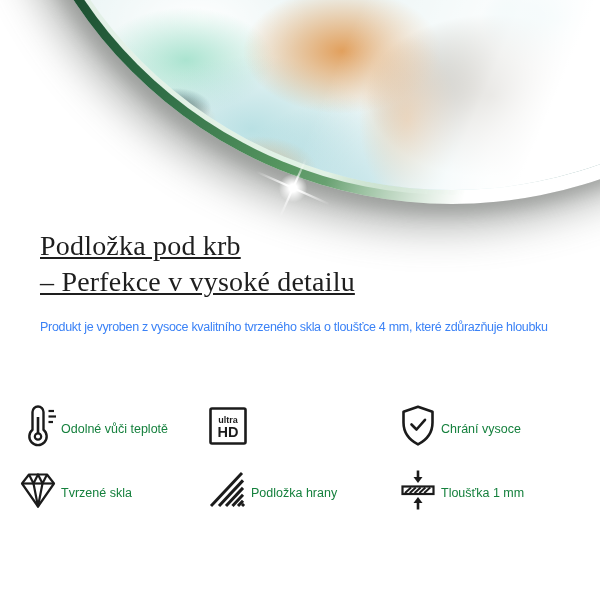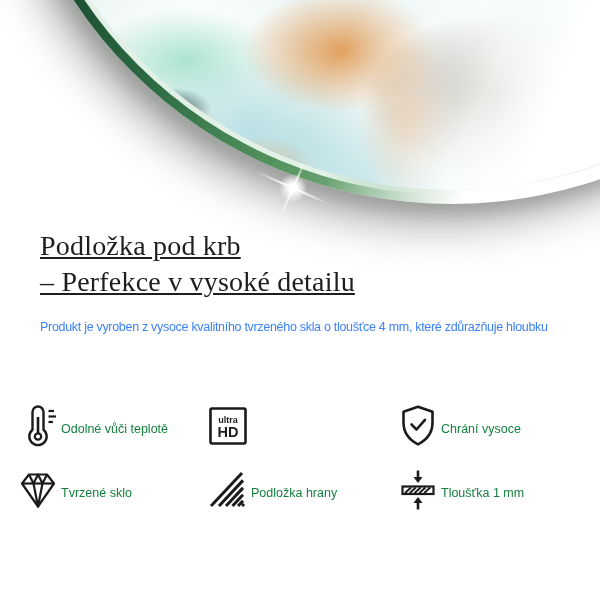--- a/index.html
+++ b/index.html
@@ -147,21 +147,21 @@
 
     <div class="feature">
       <div class="icon-box">
         <svg width="46" height="46" viewBox="0 0 46 46" fill="none" stroke="#1b1b1b" stroke-width="2.2" stroke-linejoin="round">
           <path d="M14,7.5 H32 L39,16.5 L23,39.5 L7,16.5 Z"></path>
           <path d="M7,16.5 H39"></path>
           <path d="M14,7.5 L18.5,16.5 L23,7.5 L27.5,16.5 L32,7.5"></path>
           <path d="M18.5,16.5 L23,39.5 L27.5,16.5"></path>
         </svg>
       </div>
-      <div class="feature-label">Tvrzené sklo</div>
+      <div class="feature-label">Tvrzené skla</div>
     </div>
 
     <div class="feature">
       <div class="icon-box">
         <svg width="46" height="46" viewBox="0 0 46 46" fill="none" stroke="#1b1b1b" stroke-width="3">
           <line x1="6" y1="39" x2="37" y2="6"></line>
           <line x1="14" y1="39" x2="38" y2="13.4"></line>
           <line x1="21" y1="39" x2="38" y2="20.9"></line>
           <line x1="27.5" y1="39" x2="38" y2="27.8"></line>
           <line x1="33" y1="39" x2="38" y2="33.7"></line>

